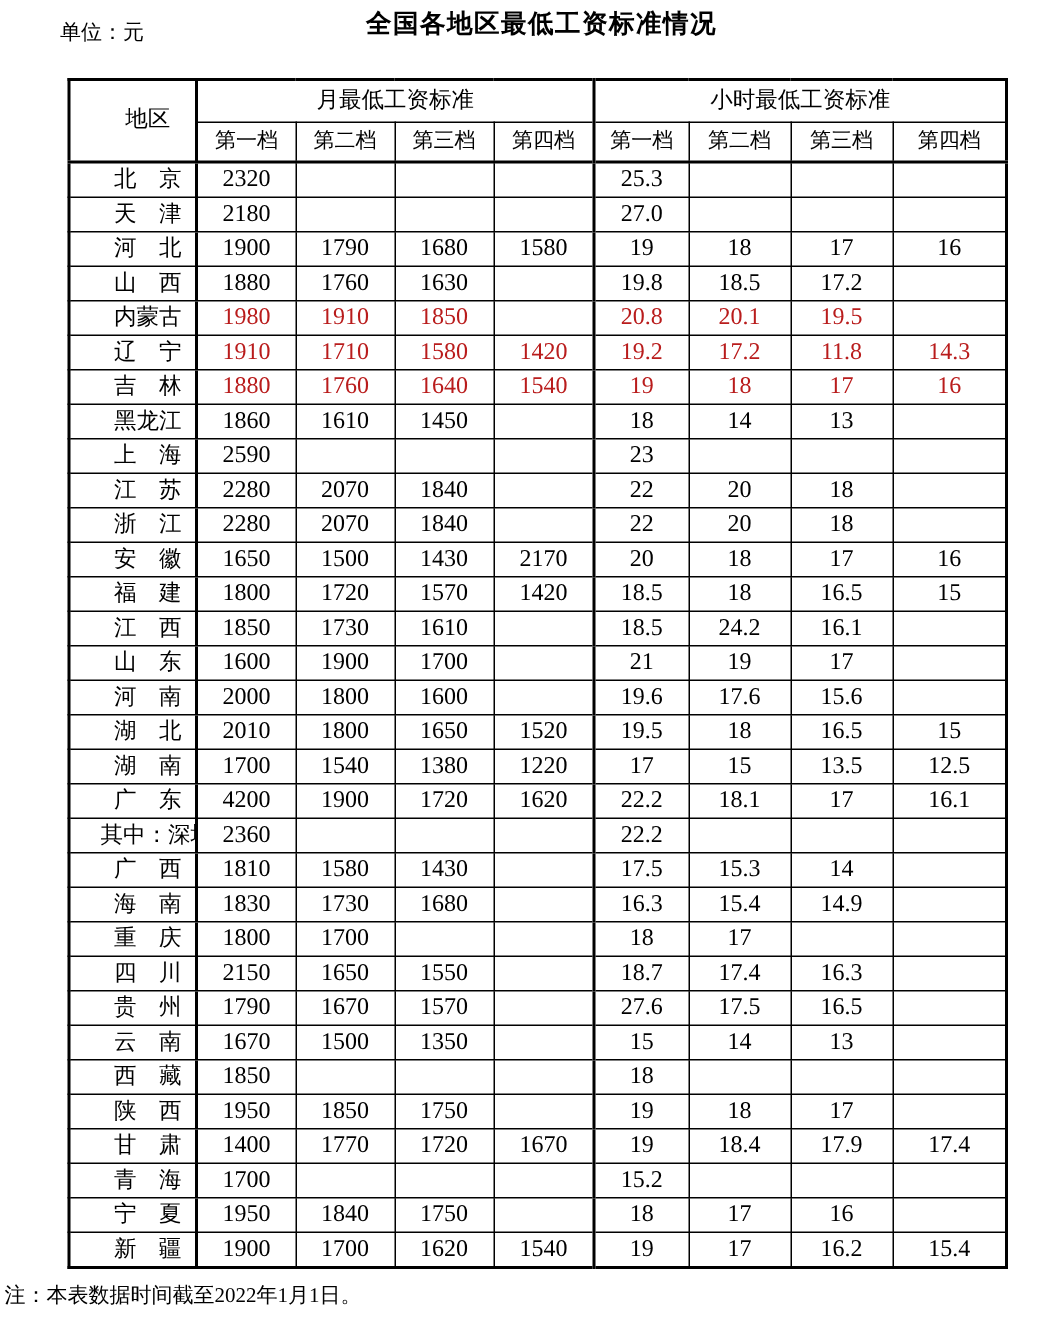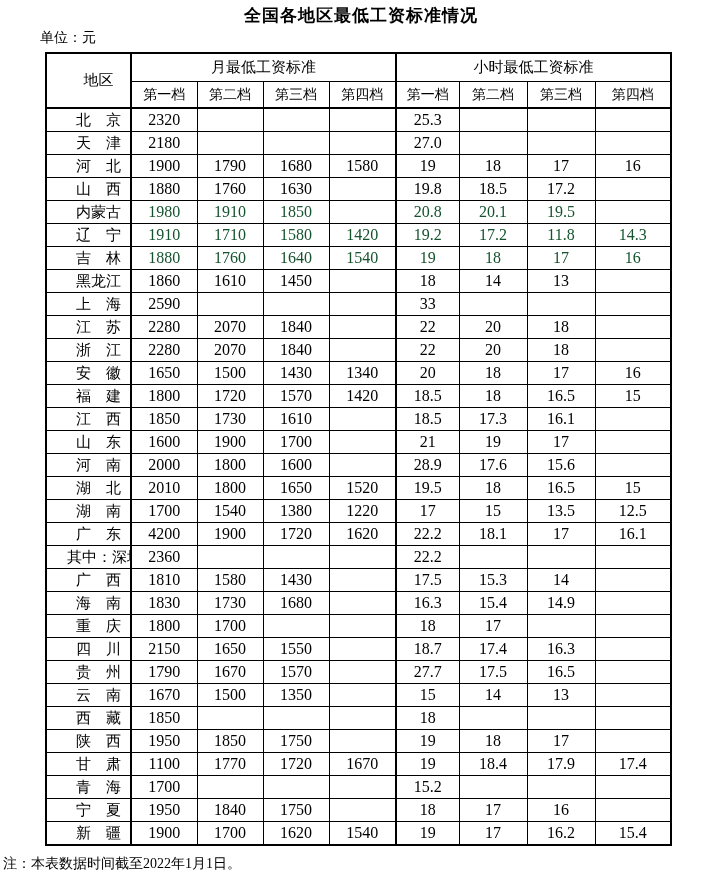--- a/index.html
+++ b/index.html
@@ -12,21 +12,21 @@
   }
   .title {
     position: absolute; top: 4px; left: 0; width: 690px;
     text-align: center;
     font-family: "Liberation Sans", sans-serif;
     font-size: 17px; font-weight: bold;
     letter-spacing: 1px;
     padding-left: 16px;
   }
   .unit {
-    position: absolute; top: 29px; left: 40px;
+    position: absolute; top: 13px; left: 40px;
     font-size: 14px;
   }
   table.wage {
     position: absolute; top: 52px; left: 45px;
     border-collapse: collapse;
     table-layout: fixed;
     width: 625px;
     border: 2px solid #000;
   }
   .wage th, .wage td {
@@ -40,21 +40,21 @@
     overflow: hidden;
     white-space: nowrap;
   }
   .wage thead tr.group-row th { height: 27px; }
   .wage thead tr.tier-row th { height: 25px; font-size: 14px; margin-top: 43px; }
   .wage thead { border-bottom: 2px solid #000; }
   .wage tbody td { height: 22px; }
   .wage td.num { font-size: 16px; }
   .wage .sep-left { border-left: 2px solid #000; }
   .wage .region { font-size: 15px; padding-left: 20px; }
-  tr.muted td.num { color: #14532d; }
+  tr.muted td.num { color: #b91c1c; }
   .note {
     position: absolute; top: 855px; left: 3px;
     font-size: 14px;
     font-family: Liberation Serif, serif;
   }
 </style>
 </head>
 <body>
 
 <div class="title">全国各地区最低工资标准情况</div>
@@ -177,21 +177,21 @@
         <td class="num">14</td>
         <td class="num">13</td>
         <td class="num"></td>
       </tr>
       <tr>
         <td class="region">上　海</td>
         <td class="num sep-left">2590</td>
         <td class="num"></td>
         <td class="num"></td>
         <td class="num"></td>
-        <td class="num sep-left">33</td>
+        <td class="num sep-left">23</td>
         <td class="num"></td>
         <td class="num"></td>
         <td class="num"></td>
       </tr>
       <tr>
         <td class="region">江　苏</td>
         <td class="num sep-left">2280</td>
         <td class="num">2070</td>
         <td class="num">1840</td>
         <td class="num"></td>
@@ -209,21 +209,21 @@
         <td class="num sep-left">22</td>
         <td class="num">20</td>
         <td class="num">18</td>
         <td class="num"></td>
       </tr>
       <tr>
         <td class="region">安　徽</td>
         <td class="num sep-left">1650</td>
         <td class="num">1500</td>
         <td class="num">1430</td>
-        <td class="num">1340</td>
+        <td class="num">2170</td>
         <td class="num sep-left">20</td>
         <td class="num">18</td>
         <td class="num">17</td>
         <td class="num">16</td>
       </tr>
       <tr>
         <td class="region">福　建</td>
         <td class="num sep-left">1800</td>
         <td class="num">1720</td>
         <td class="num">1570</td>
@@ -233,42 +233,42 @@
         <td class="num">16.5</td>
         <td class="num">15</td>
       </tr>
       <tr>
         <td class="region">江　西</td>
         <td class="num sep-left">1850</td>
         <td class="num">1730</td>
         <td class="num">1610</td>
         <td class="num"></td>
         <td class="num sep-left">18.5</td>
-        <td class="num">17.3</td>
+        <td class="num">24.2</td>
         <td class="num">16.1</td>
         <td class="num"></td>
       </tr>
       <tr>
         <td class="region">山　东</td>
         <td class="num sep-left">1600</td>
         <td class="num">1900</td>
         <td class="num">1700</td>
         <td class="num"></td>
         <td class="num sep-left">21</td>
         <td class="num">19</td>
         <td class="num">17</td>
         <td class="num"></td>
       </tr>
       <tr>
         <td class="region">河　南</td>
         <td class="num sep-left">2000</td>
         <td class="num">1800</td>
         <td class="num">1600</td>
         <td class="num"></td>
-        <td class="num sep-left">28.9</td>
+        <td class="num sep-left">19.6</td>
         <td class="num">17.6</td>
         <td class="num">15.6</td>
         <td class="num"></td>
       </tr>
       <tr>
         <td class="region">湖　北</td>
         <td class="num sep-left">2010</td>
         <td class="num">1800</td>
         <td class="num">1650</td>
         <td class="num">1520</td>
@@ -353,21 +353,21 @@
         <td class="num">17.4</td>
         <td class="num">16.3</td>
         <td class="num"></td>
       </tr>
       <tr>
         <td class="region">贵　州</td>
         <td class="num sep-left">1790</td>
         <td class="num">1670</td>
         <td class="num">1570</td>
         <td class="num"></td>
-        <td class="num sep-left">27.7</td>
+        <td class="num sep-left">27.6</td>
         <td class="num">17.5</td>
         <td class="num">16.5</td>
         <td class="num"></td>
       </tr>
       <tr>
         <td class="region">云　南</td>
         <td class="num sep-left">1670</td>
         <td class="num">1500</td>
         <td class="num">1350</td>
         <td class="num"></td>
@@ -393,21 +393,21 @@
         <td class="num">1850</td>
         <td class="num">1750</td>
         <td class="num"></td>
         <td class="num sep-left">19</td>
         <td class="num">18</td>
         <td class="num">17</td>
         <td class="num"></td>
       </tr>
       <tr>
         <td class="region">甘　肃</td>
-        <td class="num sep-left">1100</td>
+        <td class="num sep-left">1400</td>
         <td class="num">1770</td>
         <td class="num">1720</td>
         <td class="num">1670</td>
         <td class="num sep-left">19</td>
         <td class="num">18.4</td>
         <td class="num">17.9</td>
         <td class="num">17.4</td>
       </tr>
       <tr>
         <td class="region">青　海</td>

